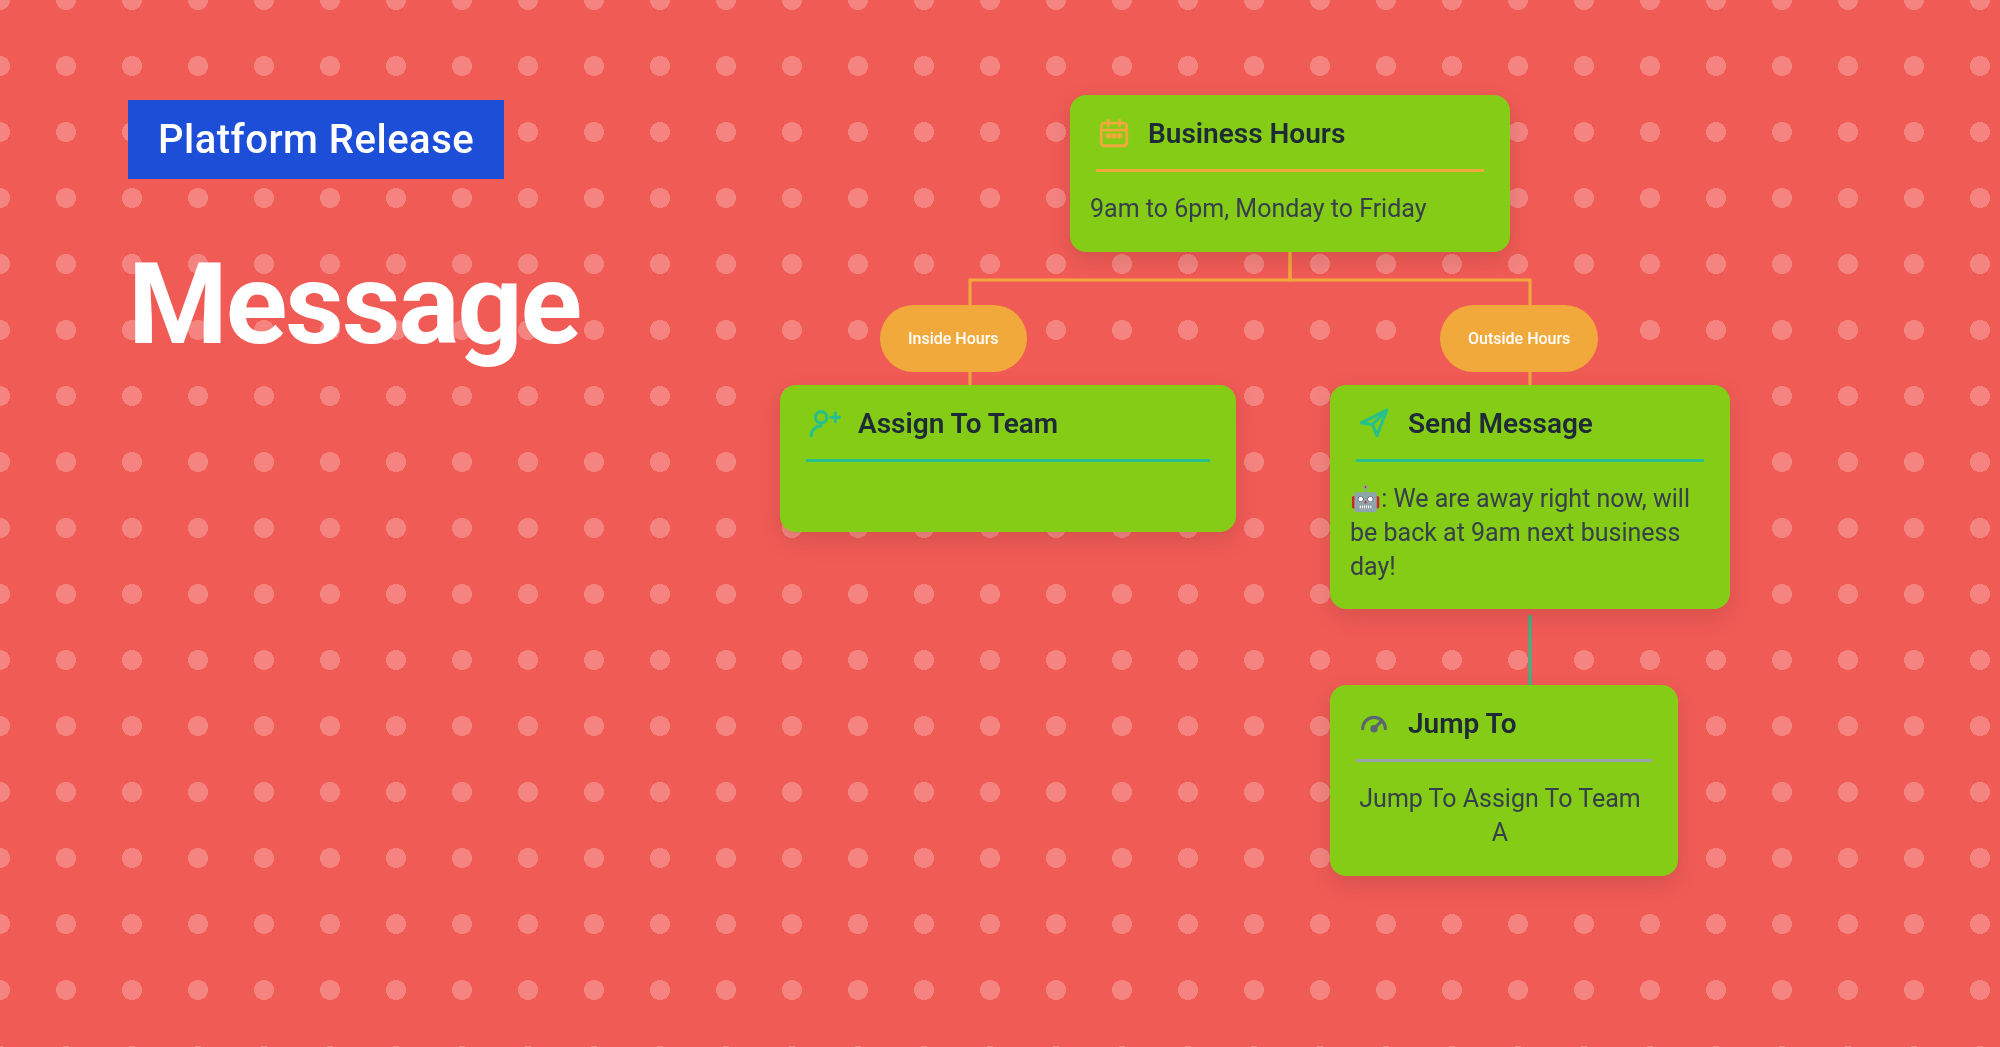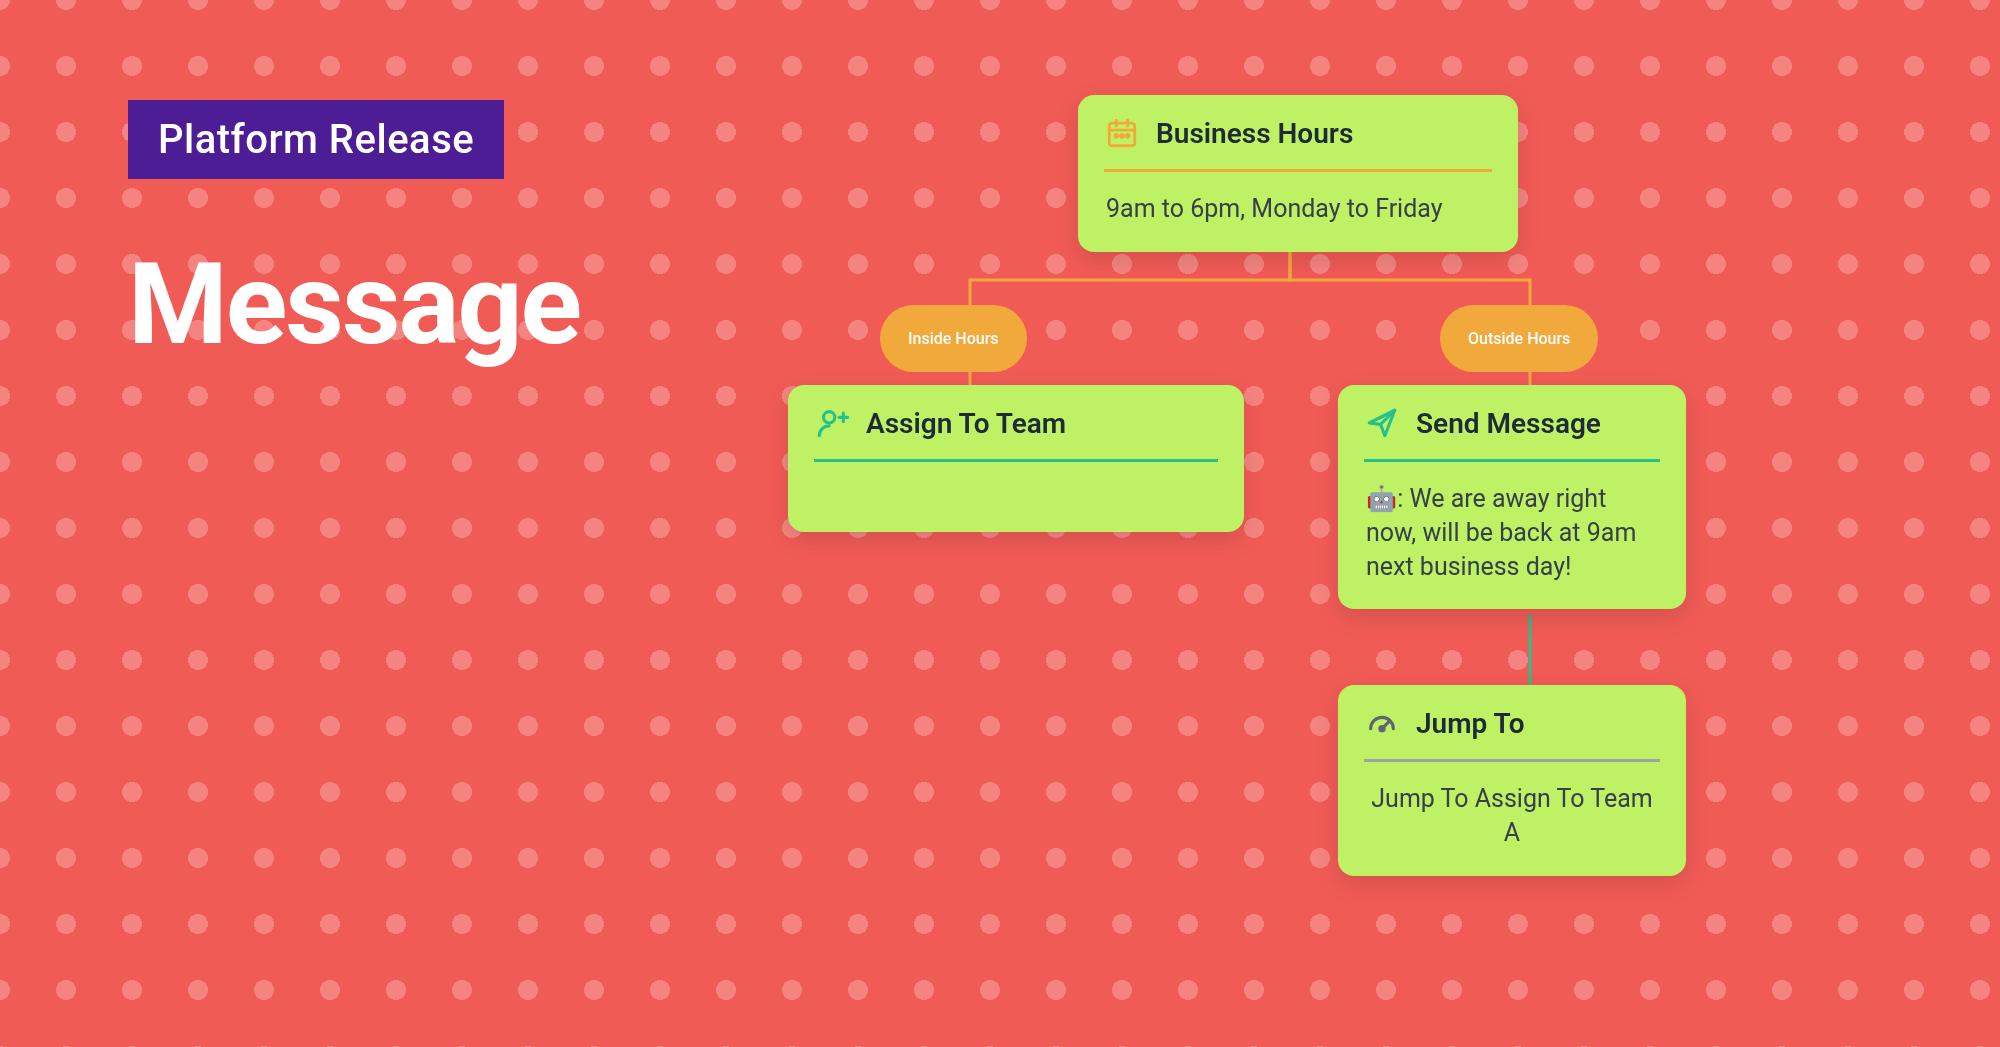--- a/index.html
+++ b/index.html
@@ -23,21 +23,21 @@
   }
 
   
   .left-block {
     position: absolute;
     left: 128px;
     top: 100px;
   }
   .tag {
     display: inline-block;
-    background: #4c1d95;
+    background: #1d4ed8;
     color: #fff;
     font-size: 40px;
     font-weight: 500;
     padding: 16px 30px;
     letter-spacing: 0.5px;
   }
   .title {
     color: #fff;
     font-size: 114px;
     font-weight: 700;
@@ -60,43 +60,42 @@
     position: absolute;
     inset: 0;
     width: 100%;
     height: 100%;
     pointer-events: none;
   }
 
   
   .node {
     position: absolute;
-    background: #bef264;
+    background: #84cc16;
     border-radius: 16px;
     box-shadow: 0 8px 24px rgba(0,0,0,0.12);
     overflow: hidden;
-    margin-left: 8px;
   }
   .node-header {
     display: flex;
     align-items: center;
     gap: 16px;
     padding: 20px 26px 18px 26px;
   }
   .node-title {
     font-size: 28px;
     font-weight: 600;
     color: #1f2a37;
   }
   .node-divider {
     height: 3px;
     margin: 0 26px;
   }
   .node-body {
-    padding: 20px 28px 26px 28px;
+    padding: 20px 28px 26px 20px;
     font-size: 25px;
     color: #36404a;
     line-height: 1.35;
   }
   .node-body.empty {
     min-height: 70px;
   }
 
   
   .pill {
@@ -115,21 +114,21 @@
     width: 36px;
     height: 36px;
     display: flex;
     align-items: center;
     justify-content: center;
   }
 
   
   .node-business   { left: 320px;  top: 0;    width: 440px; }
   .node-assign     { left: 30px;   top: 290px; width: 456px; }
-  .node-send       { left: 580px;  top: 290px; width: 348px; }
+  .node-send       { left: 580px;  top: 290px; width: 400px; }
   .node-jump       { left: 580px;  top: 590px; width: 348px; text-align: center; }
 
   .pill-inside   { left: 130px; top: 210px; }
   .pill-outside  { left: 690px; top: 210px; }
 
 </style>
 </head>
 <body>
 
 <div class="dot-pattern"></div>

